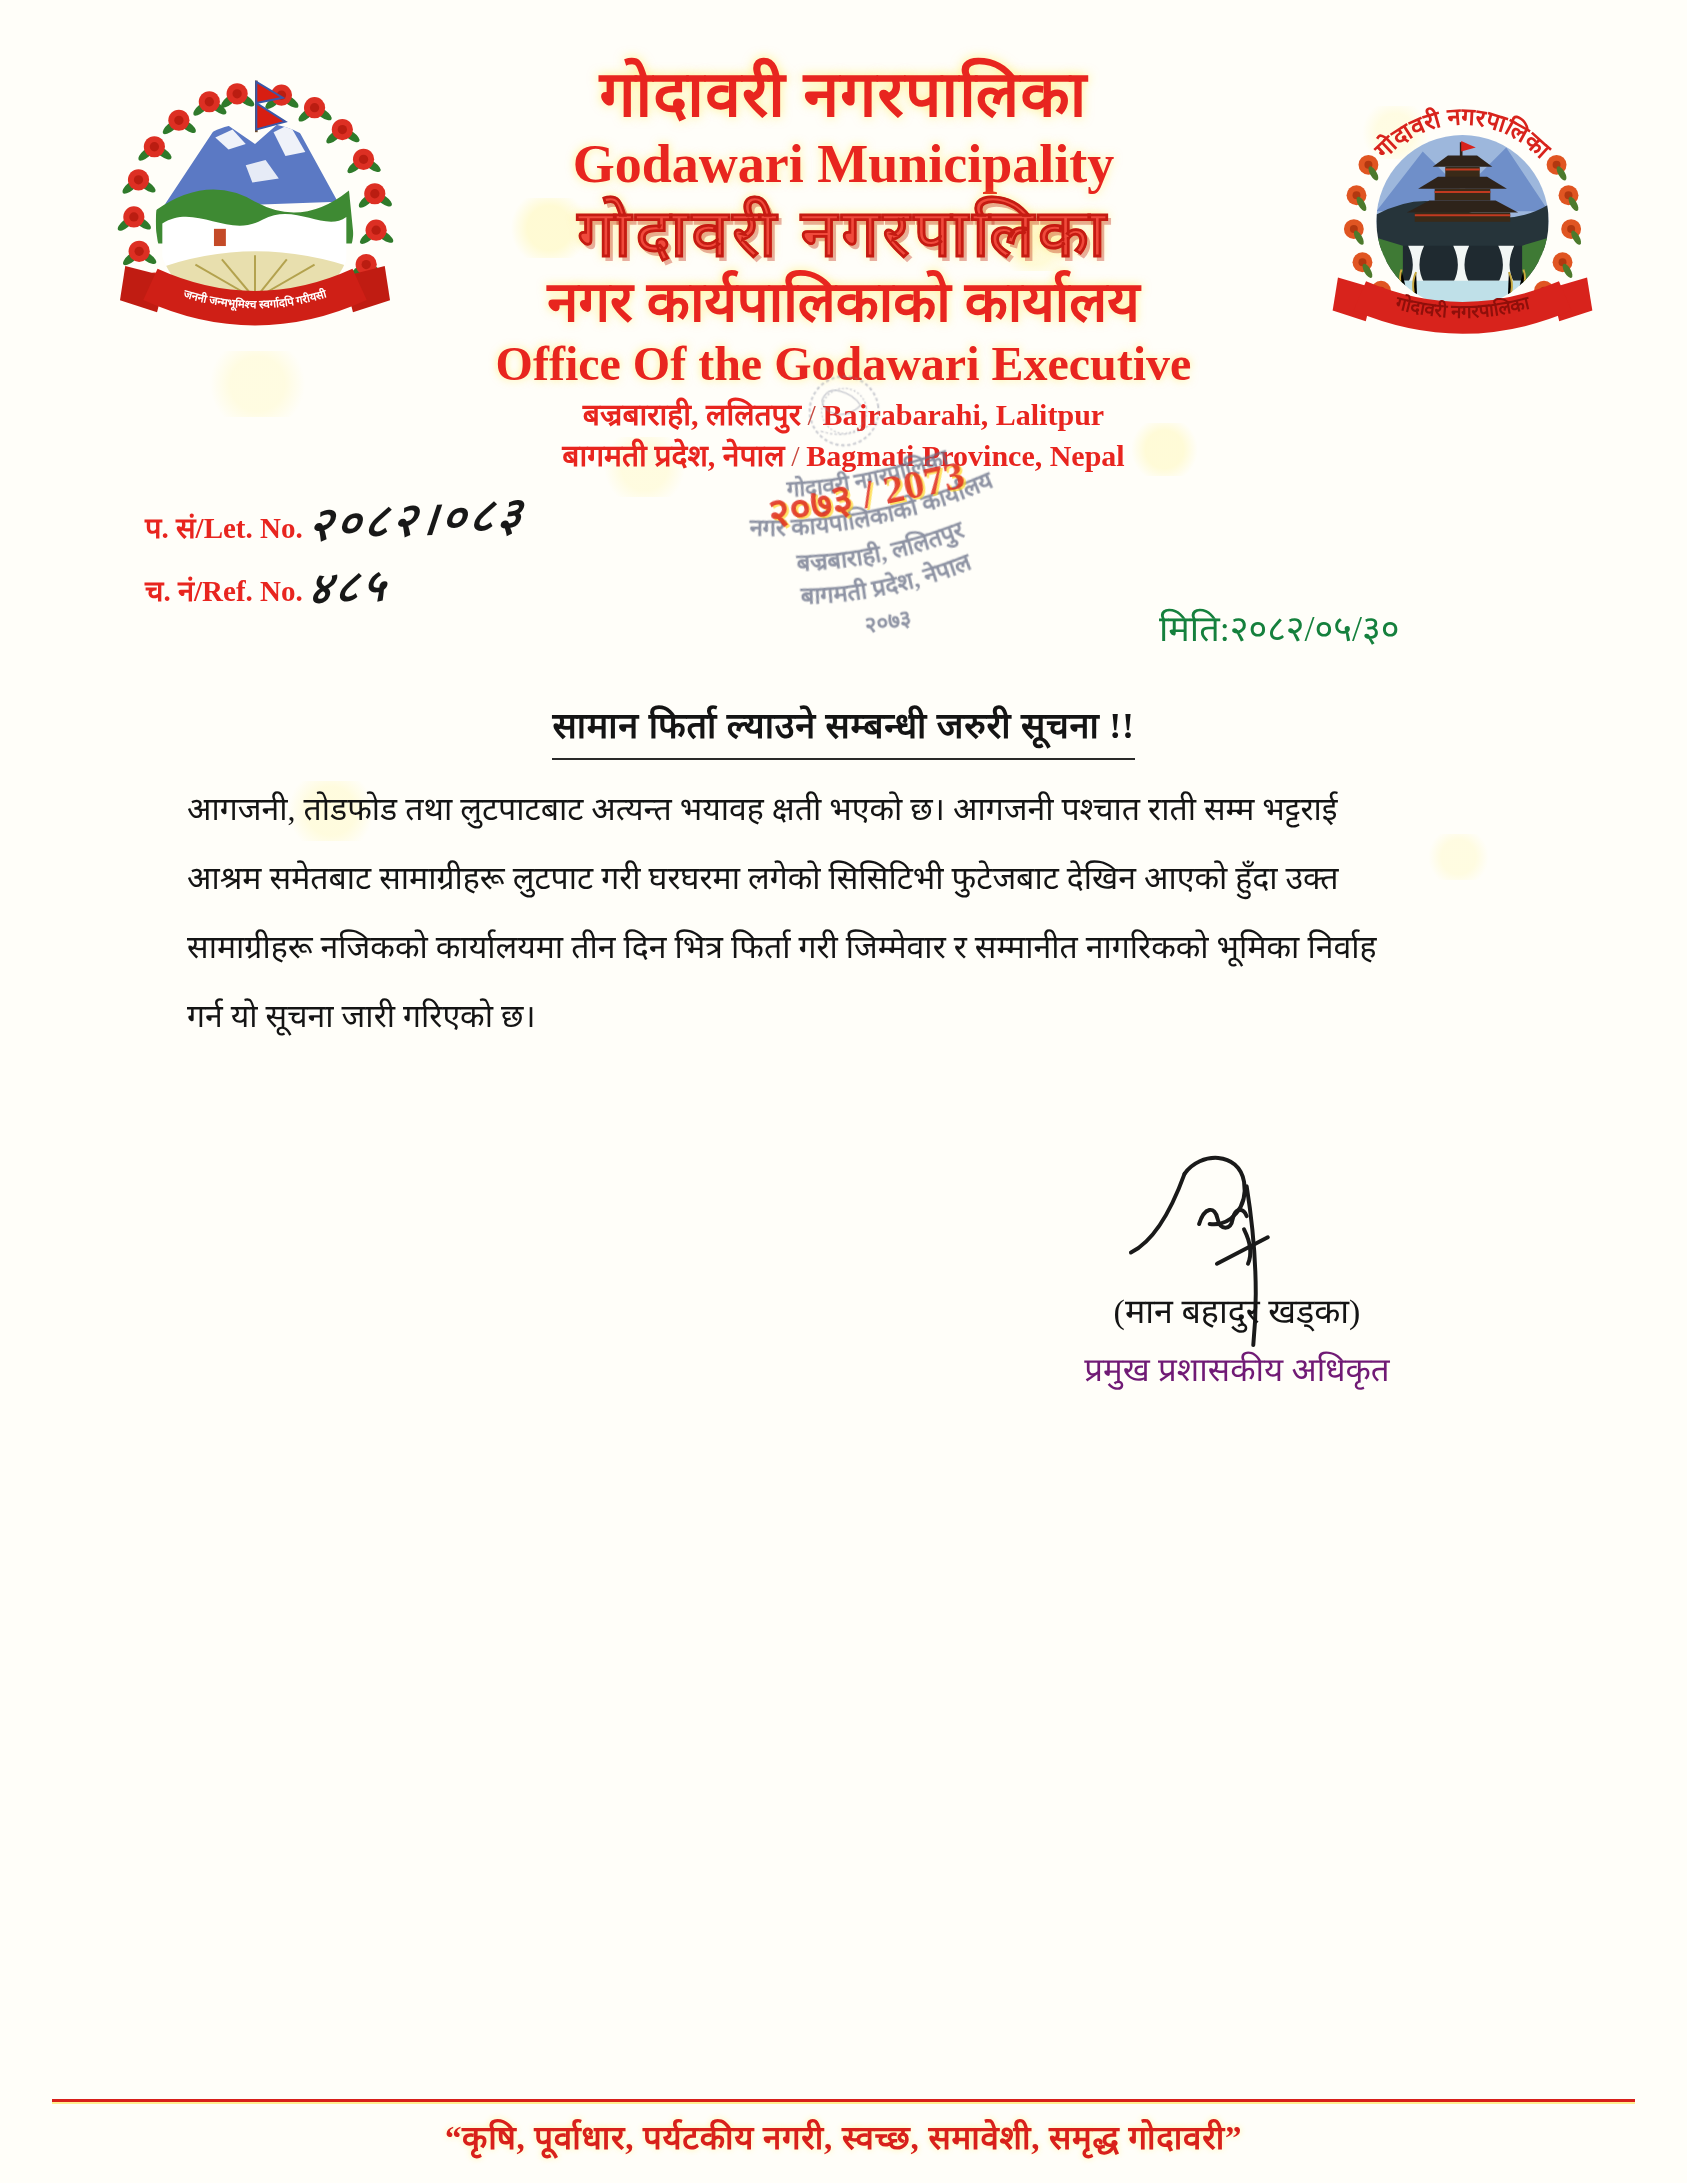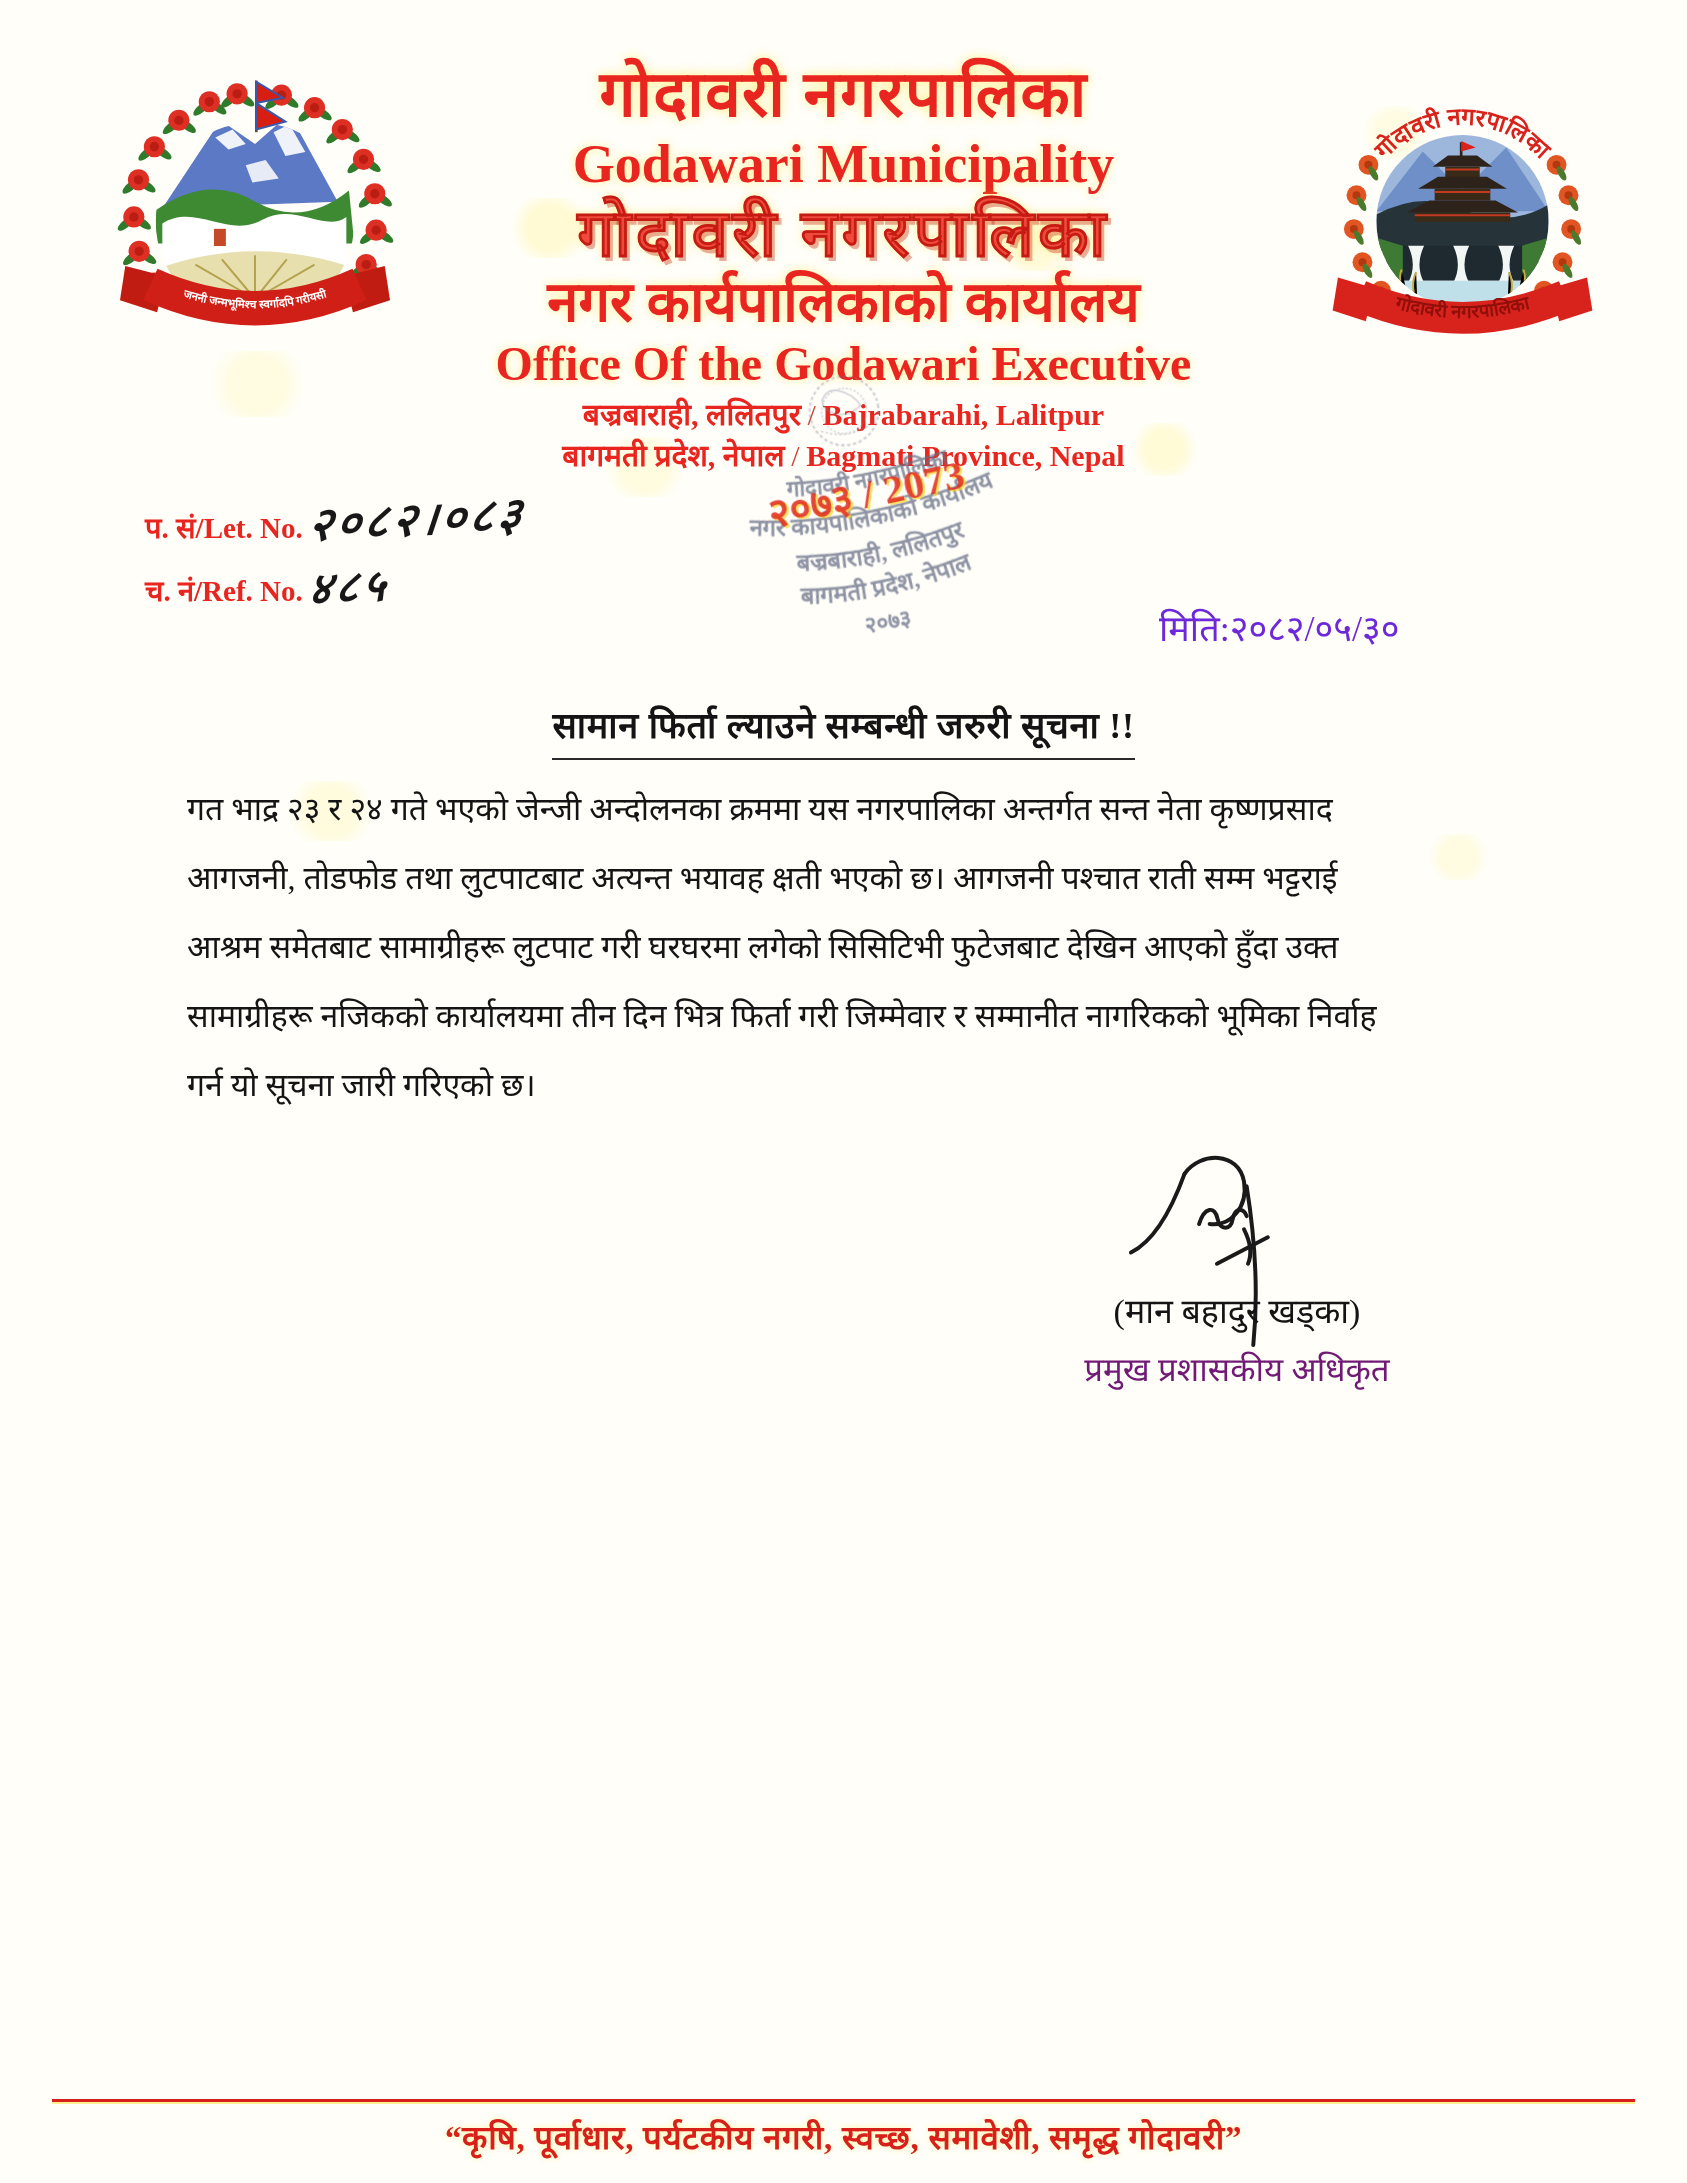--- a/index.html
+++ b/index.html
@@ -61,21 +61,21 @@
   .ref-label{font-size:29px;font-weight:bold;vertical-align:middle;margin-left:16px;}
   .handwritten{
     display:inline-block;color:#181818;font-size:46px;font-weight:600;
     font-style:italic;letter-spacing:4px;margin-left:4px;
     transform:rotate(-3deg) skewX(-8deg);vertical-align:middle;position:relative;top:-9.3px;
   }
   .hw2{font-size:44px;top:-4px;}
 
   .stamp{position:absolute;left:711px;top:364px;width:311px;height:278px;}
 
-  .date-line{position:absolute;left:1159px;top:603px;font-size:36px;color:#6d28d9;font-weight:500;}
+  .date-line{position:absolute;left:1159px;top:603px;font-size:36px;color:#15803d;font-weight:500;}
 
   .subject-wrap{position:absolute;left:0;right:0;top:700px;text-align:center;}
   .subject{
     display:inline-block;font-size:36px;font-weight:bold;color:#141414;
     padding-bottom:9px;border-bottom:2.6px solid #2a2a2a;letter-spacing:0.7px;
   }
 
   .body-text{position:absolute;left:187px;top:775px;width:1343px;color:#141414;}
   .body-line{font-size:32px;line-height:69px;height:69px;white-space:nowrap;font-weight:500;}
 
@@ -288,21 +288,20 @@
     </g>
   </svg>
 
   <div class="date-line">मिति:२०८२/०५/३०</div>
 
   <div class="subject-wrap">
     <span class="subject">सामान फिर्ता ल्याउने सम्बन्धी जरुरी सूचना !!</span>
   </div>
 
   <div class="body-text">
-    <div class="body-line">गत भाद्र २३ र २४ गते भएको जेन्जी अन्दोलनका क्रममा यस नगरपालिका अन्तर्गत सन्त नेता कृष्णप्रसाद</div>
     <div class="body-line">आगजनी, तोडफोड तथा लुटपाटबाट अत्यन्त भयावह क्षती भएको छ। आगजनी पश्चात राती सम्म भट्टराई</div>
     <div class="body-line">आश्रम समेतबाट सामाग्रीहरू लुटपाट गरी घरघरमा लगेको सिसिटिभी फुटेजबाट देखिन आएको हुँदा उक्त</div>
     <div class="body-line">सामाग्रीहरू नजिकको कार्यालयमा तीन दिन भित्र फिर्ता गरी जिम्मेवार र सम्मानीत नागरिकको भूमिका निर्वाह</div>
     <div class="body-line">गर्न यो सूचना जारी गरिएको छ।</div>
   </div>
 
   <svg class="signature" viewBox="0 0 260 310">
     <g fill="none" stroke="#1a1a1a" stroke-width="6" stroke-linecap="round" stroke-linejoin="round">
       <path d="M15 155 C 55 135 80 80 96 36"></path>
       <path d="M96 36 C 120 2 178 2 186 48 C 192 86 166 116 134 112"></path>

